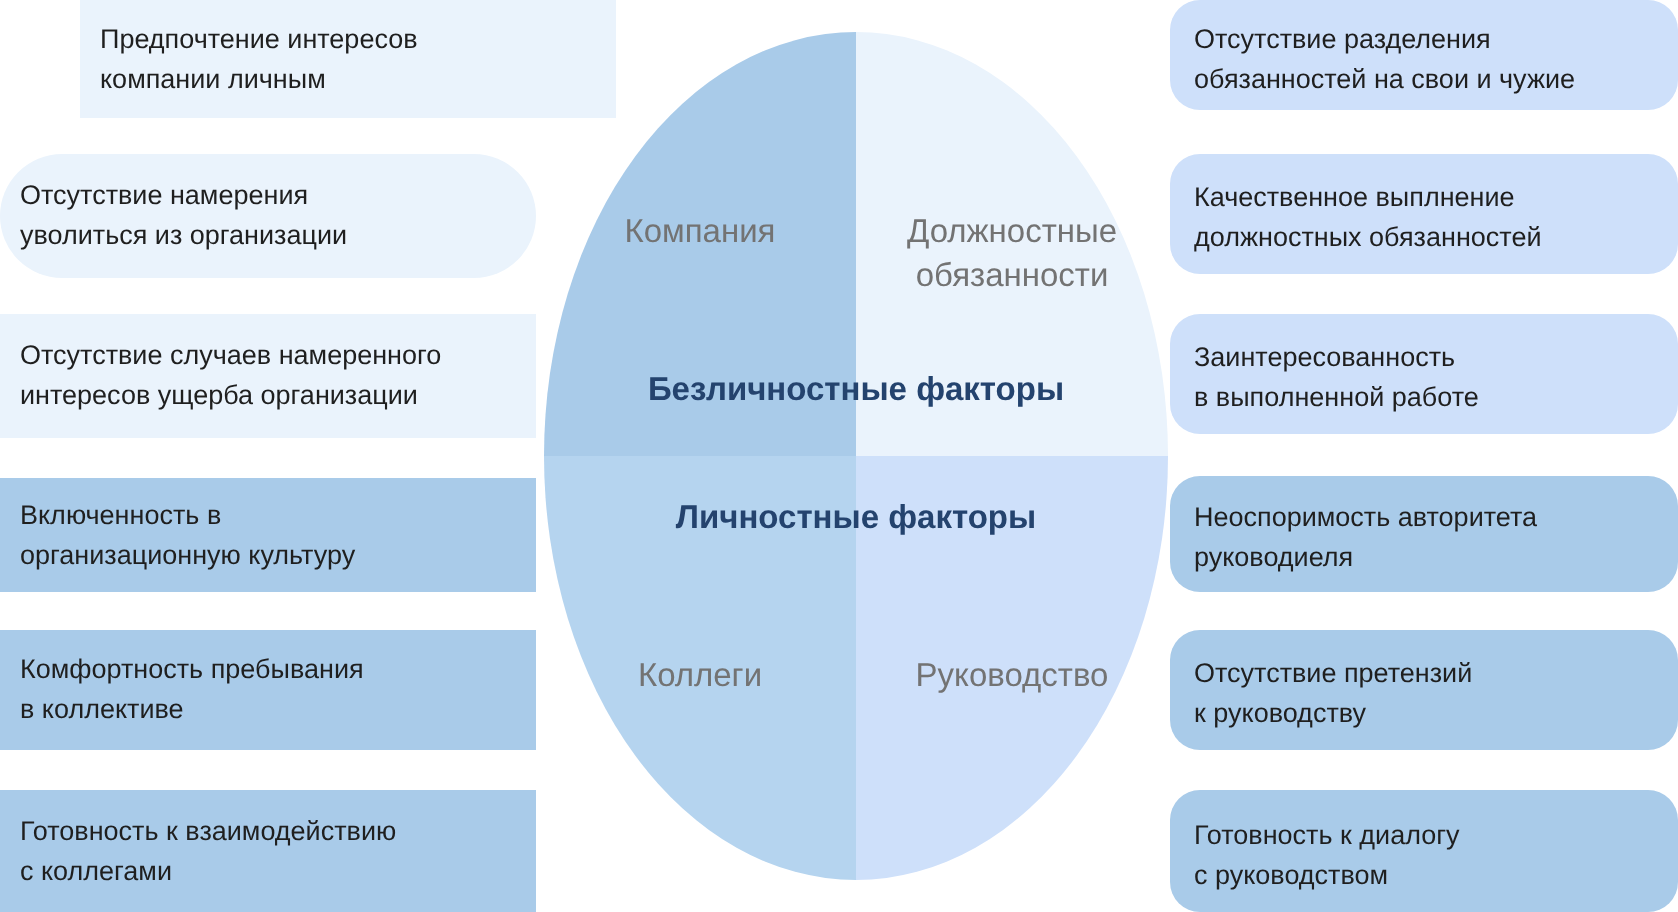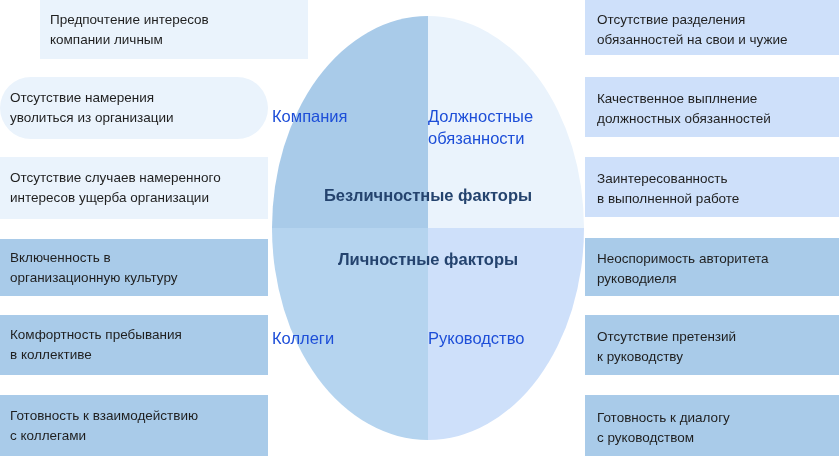--- a/index.html
+++ b/index.html
@@ -40,22 +40,22 @@
   #quad-tl > .fill { left: 0;    top: 0;    background: #a9cbe9; }
   #quad-tr { left: 50%; top: 0; }
   #quad-tr > .fill { left: -100%; top: 0;   background: #eaf3fc; }
   #quad-bl { left: 0;   top: 50%; }
   #quad-bl > .fill { left: 0;    top: -100%; background: #b5d4ef; }
   #quad-br { left: 50%; top: 50%; }
   #quad-br > .fill { left: -100%; top: -100%; background: #cee0fa; }
 
   .circle-label {
     position: absolute;
-    text-align: left;
-    color: #1d4ed8;
+    text-align: center;
+    color: #737373;
     font-size: 16.5px;
     line-height: 1.35;
     white-space: pre-line;
     z-index: 3;
   }
   #label-company   { left: 272px; top: 105px; width: 156px; }
   #label-duties    { left: 428px; top: 105px; width: 156px; }
   #label-colleagues{ left: 272px; top: 327px; width: 156px; }
   #label-management{ left: 428px; top: 327px; width: 156px; }
 
@@ -77,21 +77,21 @@
     display: flex;
     flex-direction: column;
     justify-content: center;
     font-size: 13.5px;
     line-height: 1.45;
     color: #1f1f1f;
     white-space: pre-line;
     z-index: 2;
   }
   .box.left  { left: 0;     width: 268px; padding: 0 10px 0 10px; }
-  .box.right { left: 585px; width: 254px; padding: 4px 10px 0 12px; }
+  .box.right { left: 585px; width: 254px; padding: 4px 10px 0 12px; border-radius: 15px; }
 
   .tone-pale { background: #eaf3fc; }
   .tone-soft { background: #cee0fa; }
   .tone-mid  { background: #a9cbe9; }
 </style>
 </head>
 <body>
 
 <div id="canvas">
 

